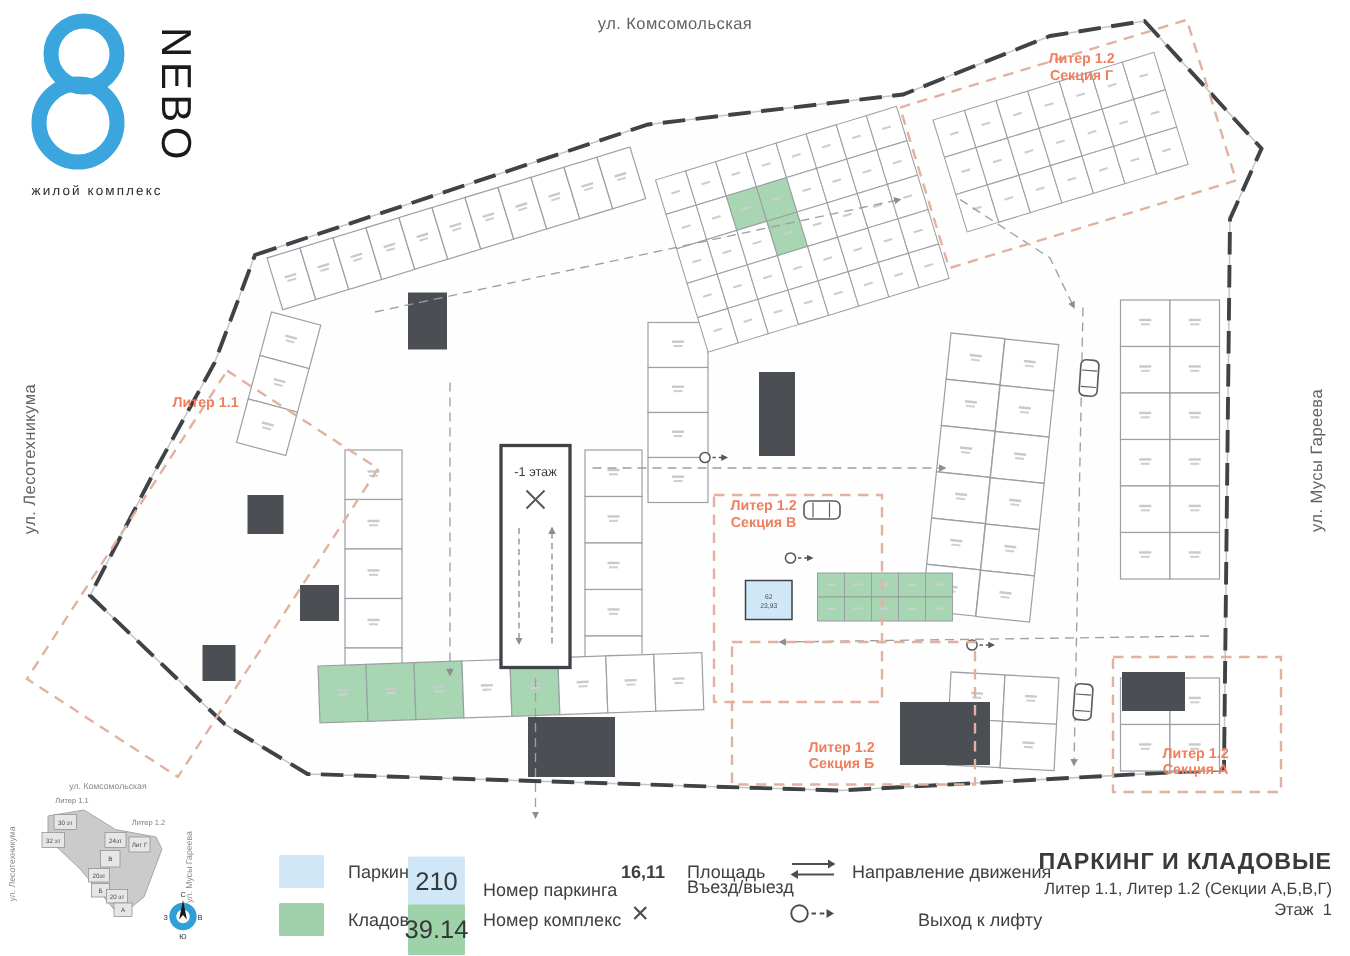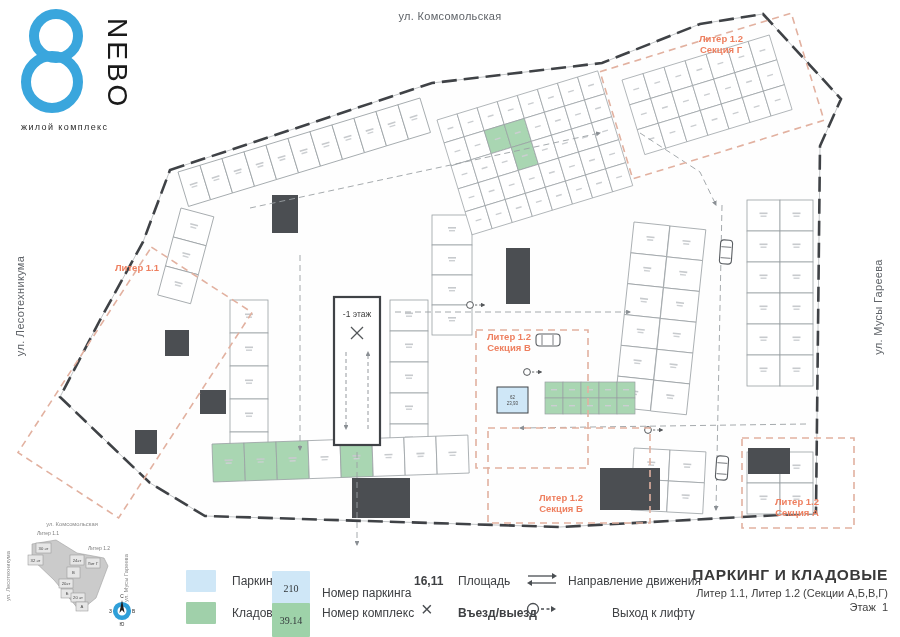--- a/index.html
+++ b/index.html
@@ -9,21 +9,21 @@
   #street-top{left:330px;top:10px;width:240px;text-align:center;}
   #street-left{left:-55px;top:300px;width:150px;text-align:center;transform:rotate(-90deg);}
   #street-right{left:803px;top:301px;width:150px;text-align:center;transform:rotate(-90deg);}
   #logo{position:absolute;left:10px;top:4px;}
   #logo-tagline{position:absolute;left:21px;top:122px;font-size:9px;letter-spacing:1.4px;color:#2b2b2b;}
   #plan-svg{position:absolute;left:0;top:0;}
   #minimap-svg{position:absolute;left:0;top:514px;}
   
   .lg{position:absolute;font-size:12px;color:#3e4043;}
   .swatch{position:absolute;width:30px;height:22px;border-radius:1px;}
-  .badge{position:absolute;width:38px;height:34px;border-radius:1px;display:flex;align-items:center;justify-content:center;font-size:10px;color:#33383b;font-family:Liberation Serif, serif;}
+  .badge{position:absolute;width:38px;height:34px;border-radius:1px;display:flex;align-items:center;justify-content:center;font-size:17px;color:#33383b;}
   .val{font-weight:bold;}
   .lg-icon{position:absolute;}
   
   #title-block{position:absolute;left:640px;top:566px;width:248px;text-align:right;}
   #tb-title{font-size:15.5px;font-weight:700;letter-spacing:.6px;color:#3a3a3a;}
   #tb-sub{font-size:11px;margin-top:3px;color:#3f3f3f;}
   #tb-mark,#tb-floor{font-size:11px;margin-top:2px;color:#3f3f3f;}
 </style>
 </head>
 <body>
@@ -549,21 +549,21 @@
   <div class="badge" style="left:272px;top:571px;background:#cfe7f7;">210</div>
   <div class="lg" style="left:322px;top:574px;margin-top:12px;">Номер паркинга</div>
   <div class="lg val" style="left:414px;top:574px;">16,11</div>
   <div class="lg" style="left:458px;top:574px;">Площадь</div>
 
   <div class="swatch" style="left:186px;top:602px;background:#a0d0aa;"></div>
   <div class="lg" style="left:232px;top:606px;">Кладовые</div>
   <div class="badge" style="left:272px;top:603px;background:#9ed2a9;text-align:right;">39.14</div>
   <div class="lg" style="left:322px;top:606px;">Номер комплекс</div>
   <div class="lg" style="left:421px;top:598px;font-size:20px;color:#4a4e52;">×</div>
-  <div class="lg" style="left:458px;top:606px;font-weight:bold;">Въезд/выезд</div>
+  <div class="lg" style="left:458px;top:584px;">Въезд/выезд</div>
 
   <svg class="lg-icon" style="left:525px;top:570px;" width="34" height="18">
     <line x1="3" y1="6" x2="27" y2="6" stroke="#4a4e52" stroke-width="1.3"></line>
     <path d="M27,3 L32,6 L27,9 Z" fill="#4a4e52"></path>
     <line x1="31" y1="13" x2="7" y2="13" stroke="#4a4e52" stroke-width="1.3"></line>
     <path d="M7,10 L2,13 L7,16 Z" fill="#4a4e52"></path>
   </svg>
   <div class="lg" style="left:568px;top:574px;">Направление движения</div>
 
   <svg class="lg-icon" style="left:525px;top:601px;" width="34" height="16">

